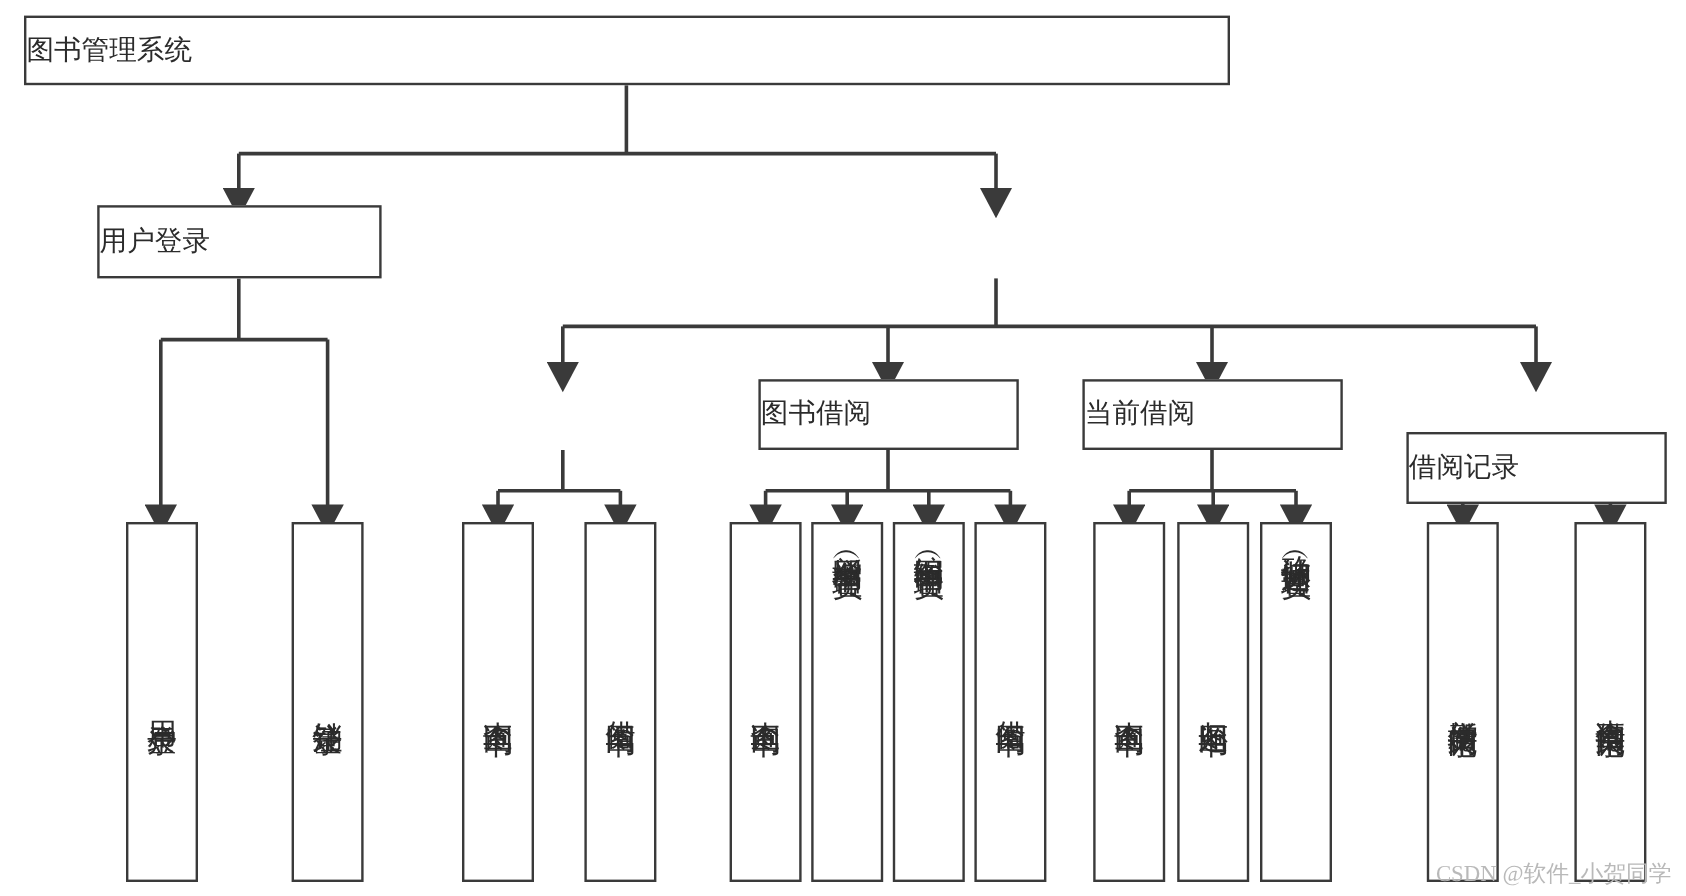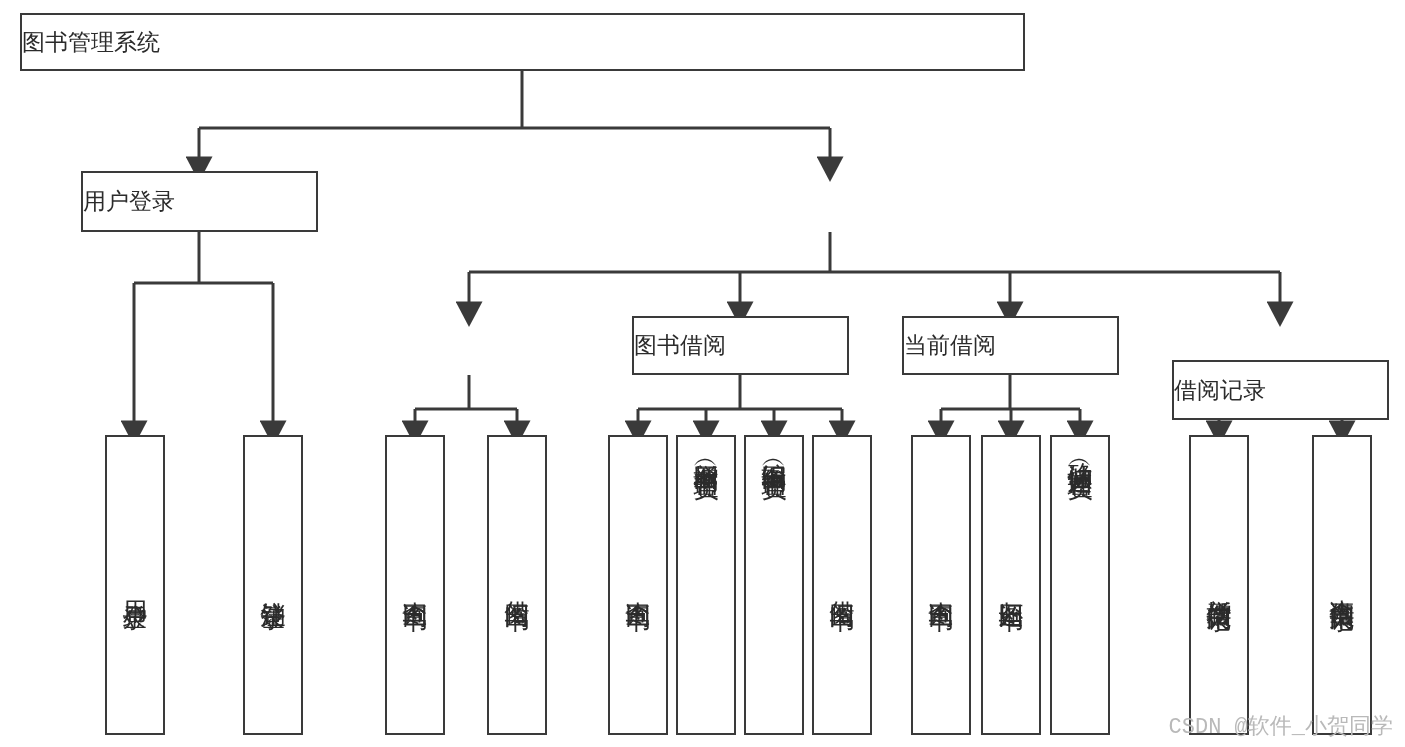--- a/index.html
+++ b/index.html
@@ -59,25 +59,25 @@
     line-height: 1;
   }
   .node.vertical.centered {
     align-items: center;
     padding-top: 0;
   }
   #watermark {
     position: absolute;
     right: 12px;
     bottom: 6px;
-    font-size: 22px;
+    font-size: 19px;
     color: #b9b9b9;
     z-index: 5;
     white-space: nowrap;
-    font-family: Liberation Mono, monospace;
+    font-family: Liberation Serif, serif;
   }
 </style>
 </head>
 <body>
 
 <div id="diagram-root">
 
   <svg id="edges-layer" viewBox="0 0 1405 747" width="1405" height="747" xmlns="http://www.w3.org/2000/svg">
     <defs>
       <marker id="arrowhead" markerWidth="9" markerHeight="9" refX="1.2" refY="4.5" orient="auto" markerUnits="strokeWidth">

